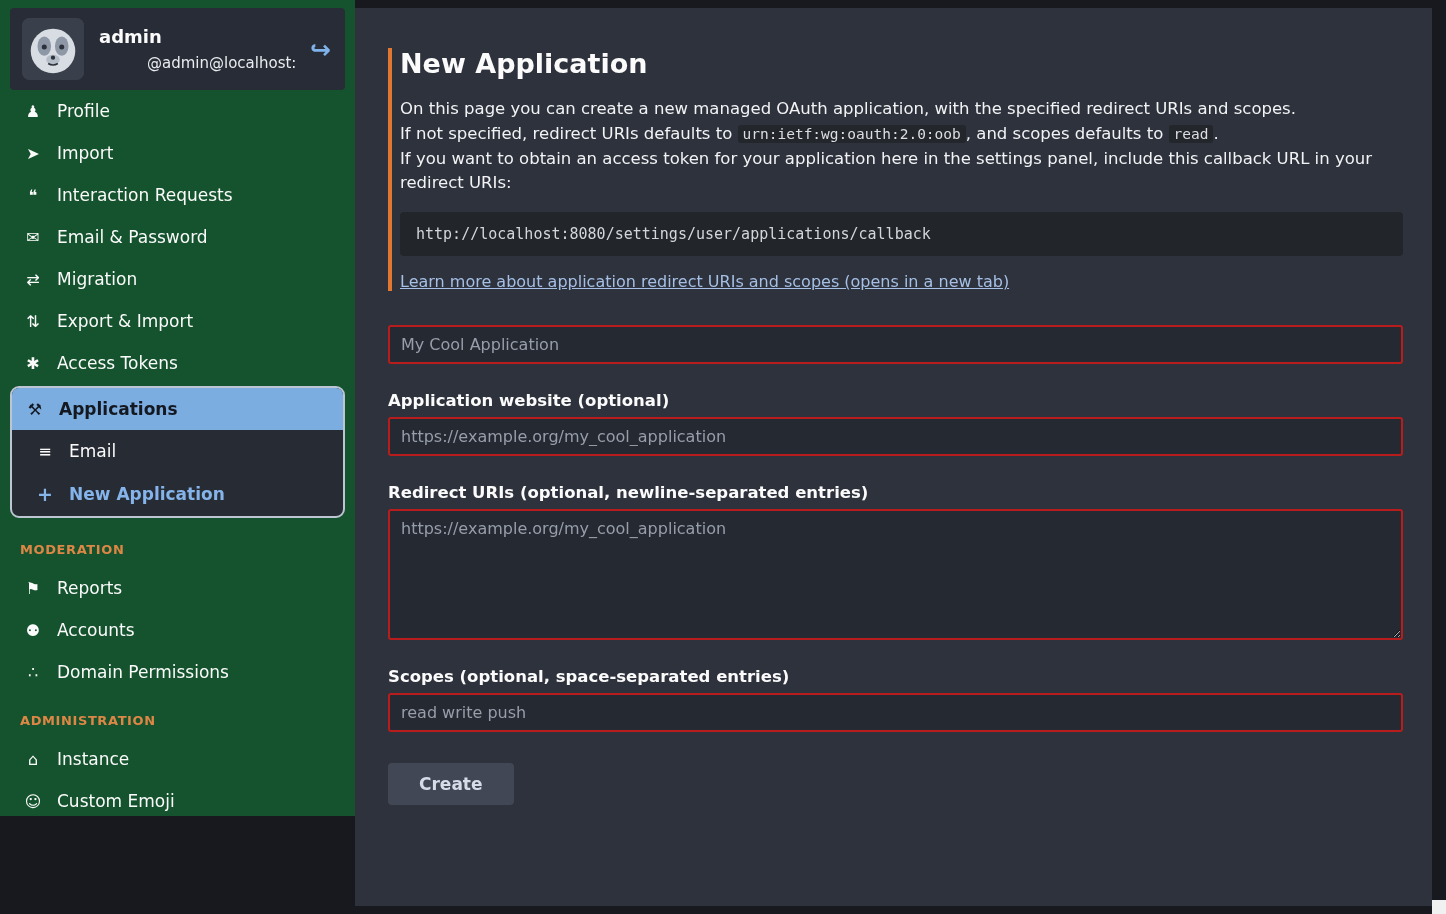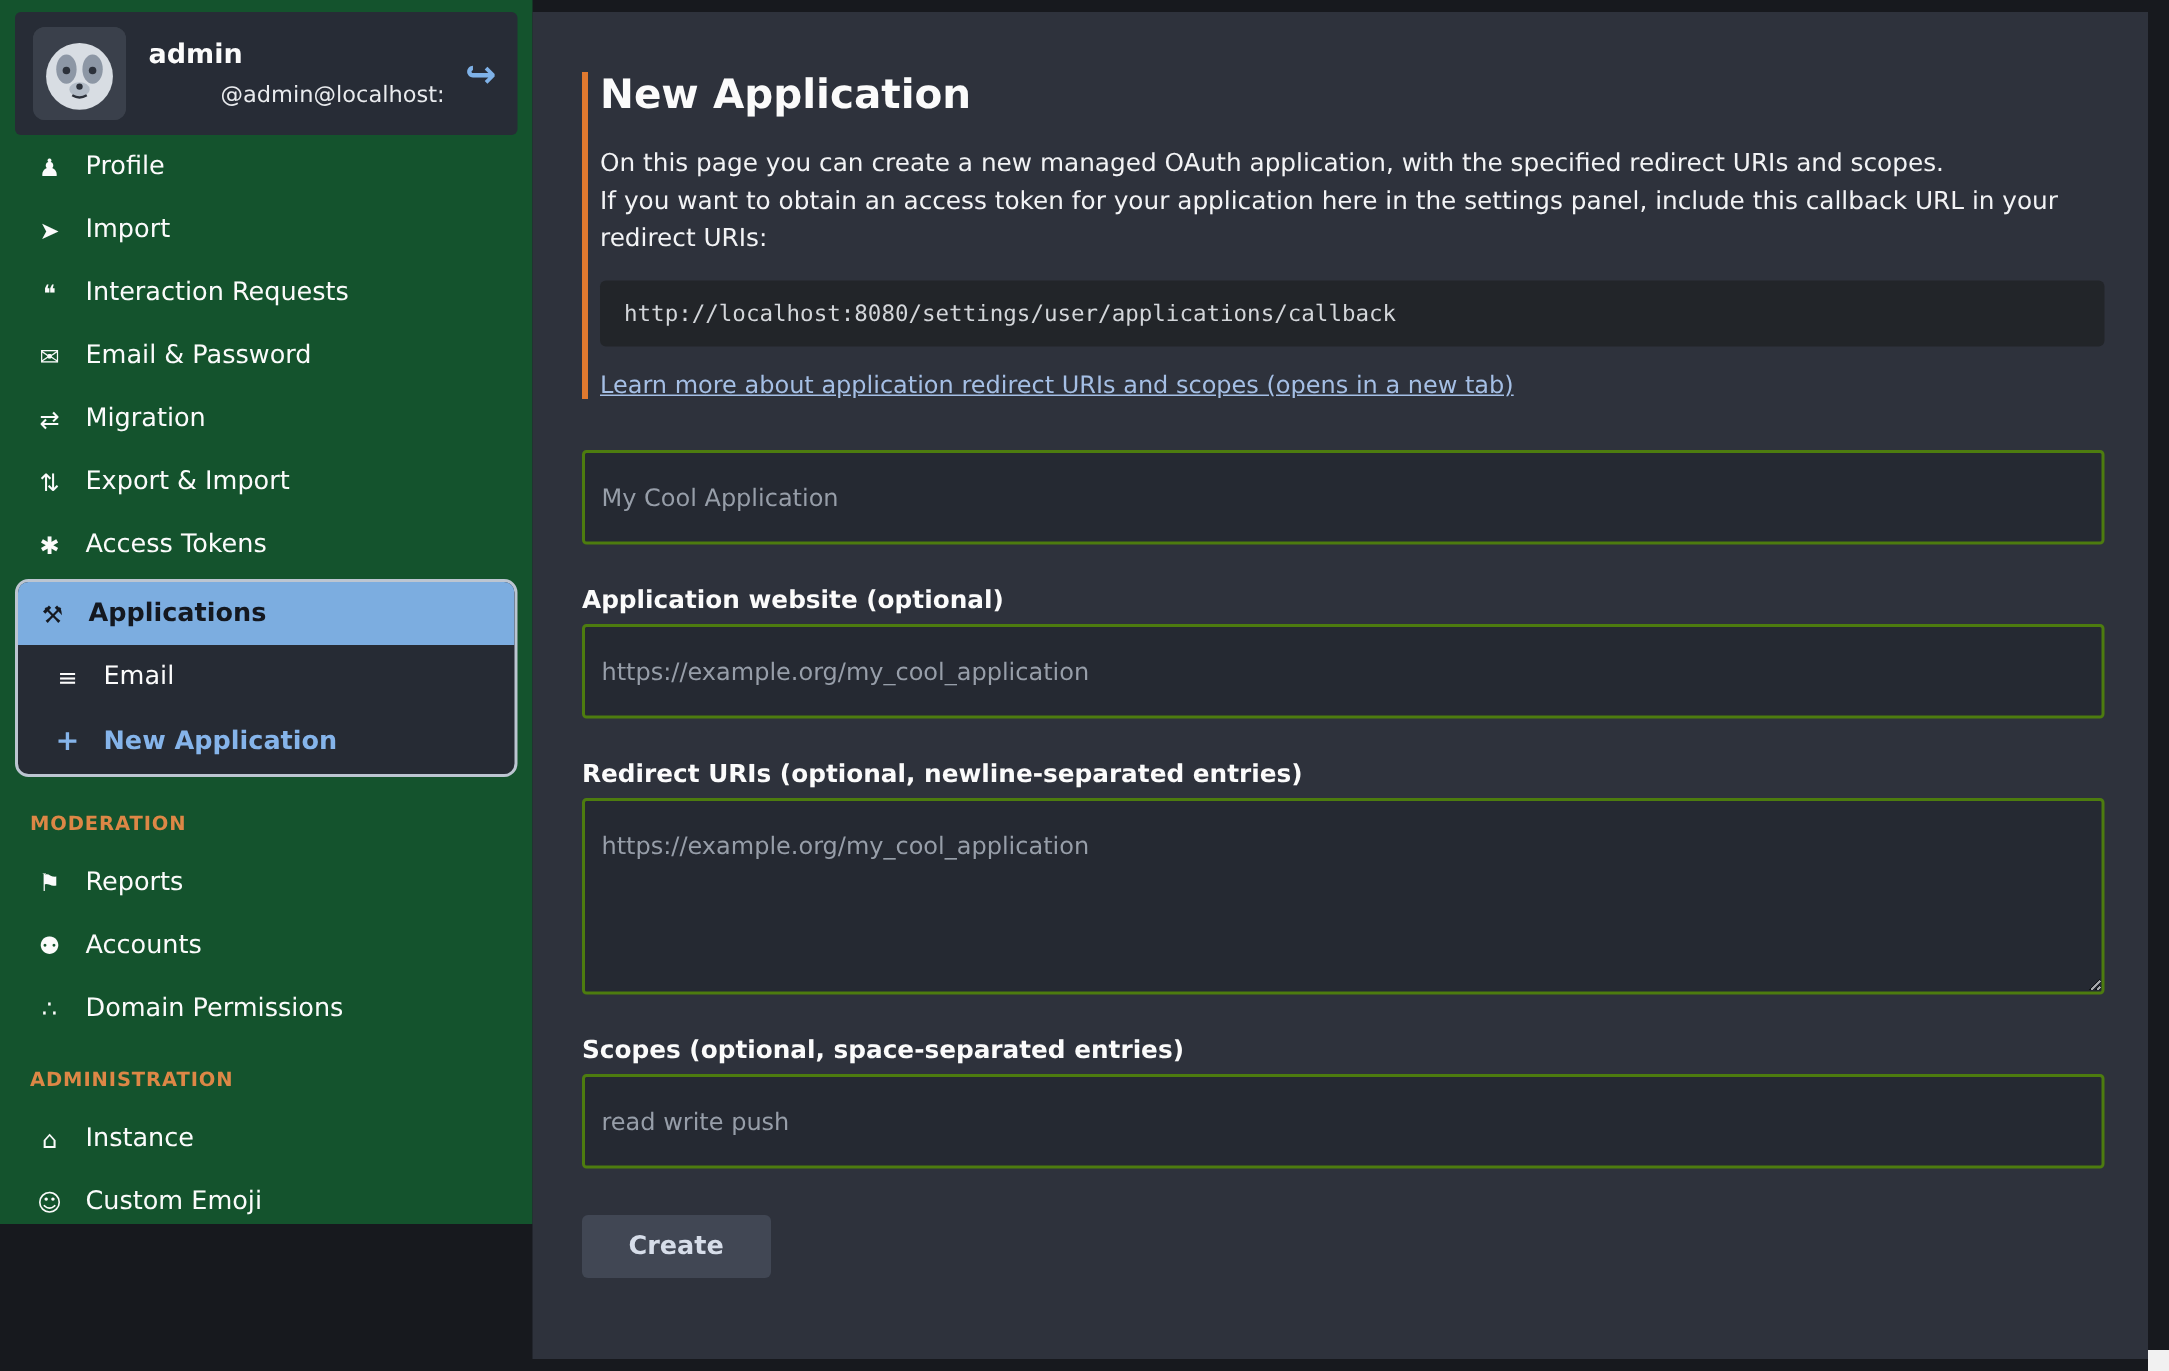--- a/index.html
+++ b/index.html
@@ -78,22 +78,22 @@
     font-size: 15px; color: #d3d6da;
     width: 1003px; overflow: hidden;
   }
   a.learn-more { color: #a5bfe5; font-size: 16px; text-decoration: underline; }
 
   .field { margin-bottom: 27px; }
   .field label { display: block; font-weight: bold; font-size: 16.5px; margin-bottom: 7px; }
   .field input[type="text"], .field textarea {
     display: block; width: 1015px;
     background: #252932; color: #eef0f3;
-    border: 2px solid #4d7c0f; border-radius: 3px;
-    padding: 20px 11px; font-size: 16px;
+    border: 2px solid #b91c1c; border-radius: 3px;
+    padding: 8px 11px; font-size: 16px;
     font-family: "DejaVu Sans", "Liberation Sans", sans-serif;
     outline: none;
   }
   .field input::placeholder, .field textarea::placeholder { color: #979ea9; opacity: 1; }
   .field textarea { height: 131px; resize: vertical; }
   .create-button {
     background: #414754; color: #d6dde9;
     font-weight: bold; font-size: 17px;
     font-family: "DejaVu Sans", "Liberation Sans", sans-serif;
     padding: 11px 31px; border: none; border-radius: 4px;
@@ -201,20 +201,21 @@
           <span class="icon glyph">⚡</span>
           <span class="label">Actions</span>
         </div>
       </nav>
   </aside>
 
   <main class="panel">
     <section class="docs">
       <h1 class="page-title">New Application</h1>
       <p>On this page you can create a new managed OAuth application, with the specified redirect URIs and scopes.</p>
+      <p><span>If not specified, redirect URIs defaults to </span><code class="inline">urn:ietf:wg:oauth:2.0:oob</code><span>, and scopes defaults to </span><code class="inline">read</code><span>.</span></p>
       <p>If you want to obtain an access token for your application here in the settings panel, include this callback URL in your redirect URIs:</p>
       <pre class="callback">http://localhost:8080/settings/user/applications/callback</pre>
       <a href="#" class="learn-more">Learn more about application redirect URIs and scopes (opens in a new tab)</a>
     </section>
 
     <form>
       <div class="field">
         <input type="text" placeholder="My Cool Application" style="">
       </div>
       <div class="field">

